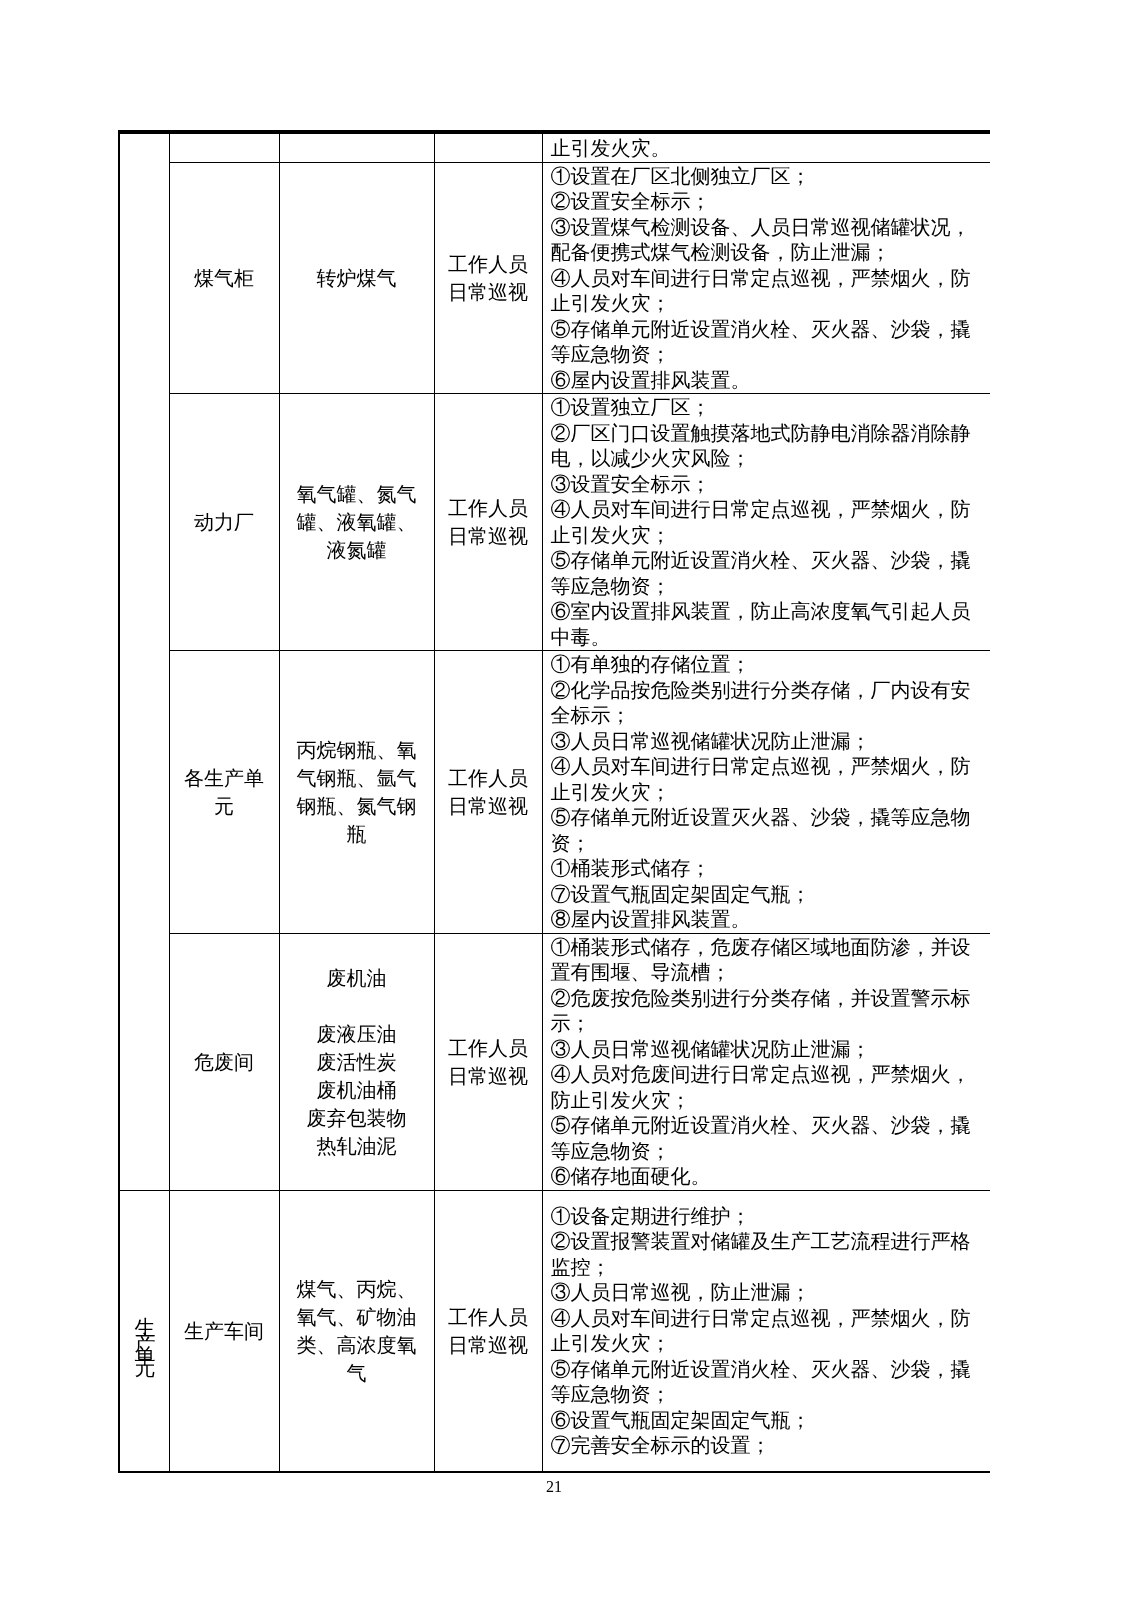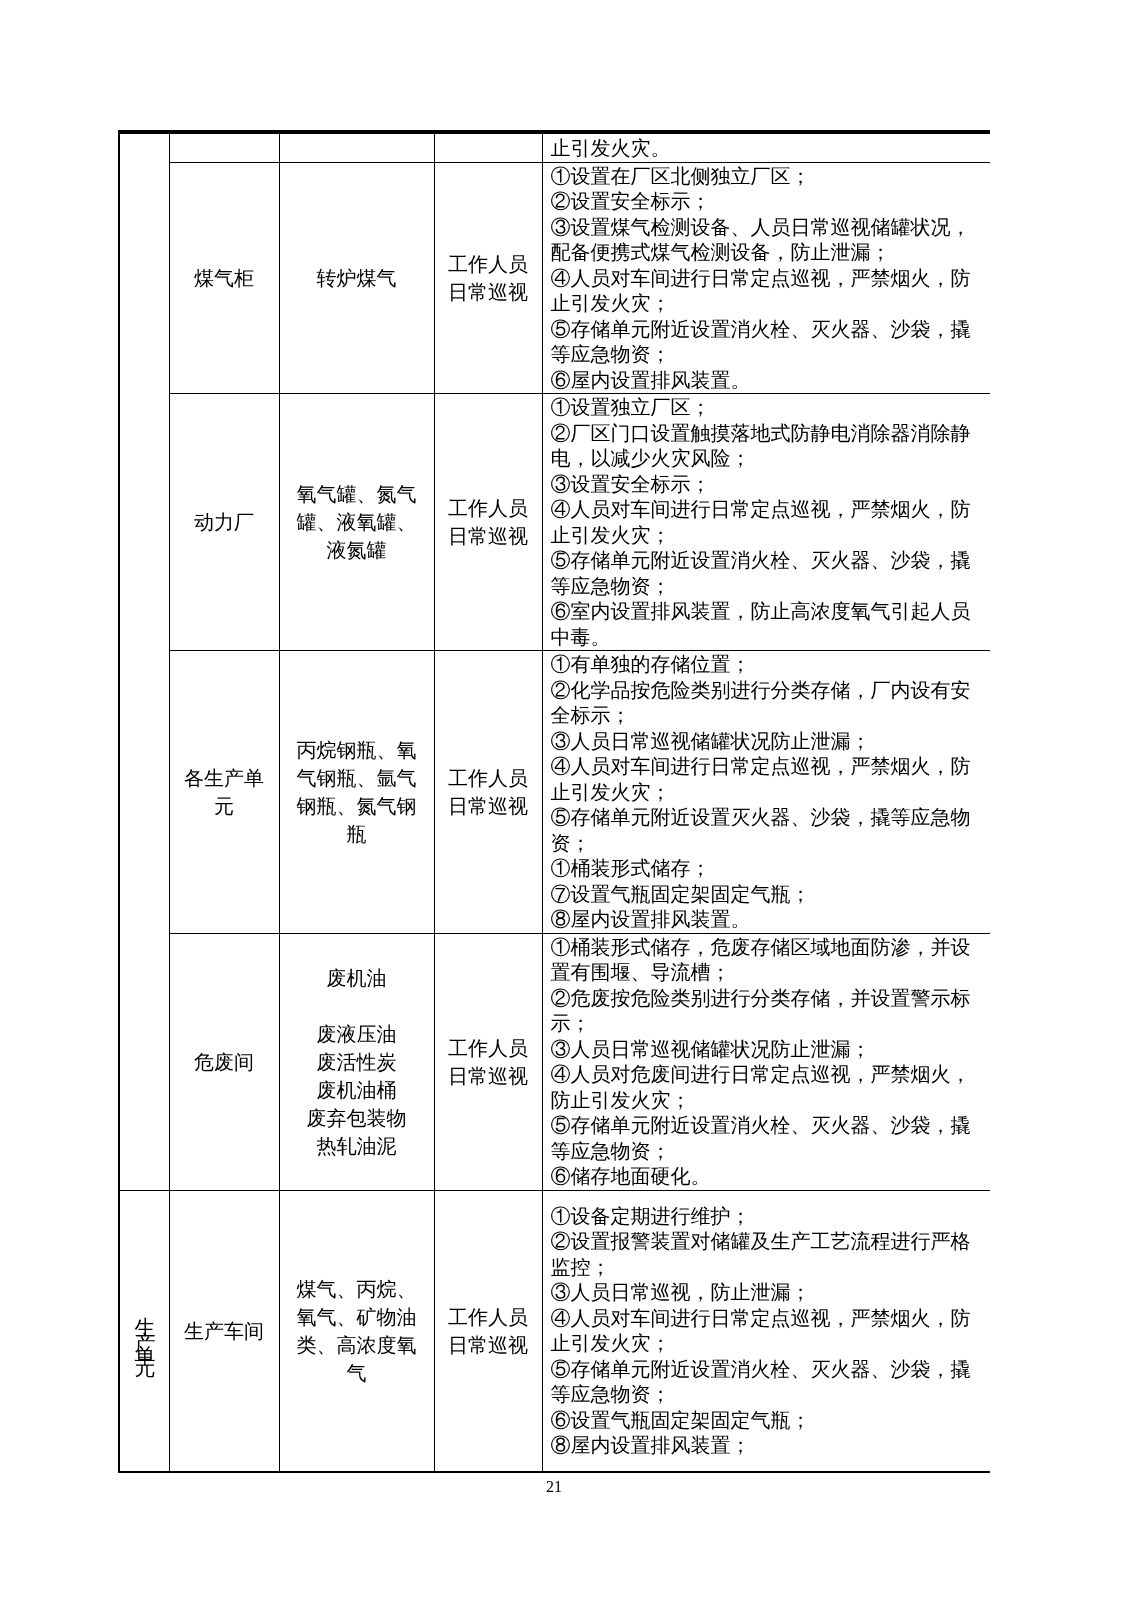--- a/index.html
+++ b/index.html
@@ -174,20 +174,20 @@
       <td class="cell-center">生产车间</td>
       <td class="subs">煤气、丙烷、氧气、矿物油类、高浓度氧气</td>
       <td class="cell-center">工作人员日常巡视</td>
       <td class="meas">
             <div class="line">①设备定期进行维护；</div>
             <div class="line">②设置报警装置对储罐及生产工艺流程进行严格监控；</div>
             <div class="line">③人员日常巡视，防止泄漏；</div>
             <div class="line">④人员对车间进行日常定点巡视，严禁烟火，防止引发火灾；</div>
             <div class="line">⑤存储单元附近设置消火栓、灭火器、沙袋，撬等应急物资；</div>
             <div class="line">⑥设置气瓶固定架固定气瓶；</div>
-            <div class="line">⑧屋内设置排风装置；</div>
+            <div class="line">⑦完善安全标示的设置；</div>
           </td>
     </tr>
   </tbody>
     </table>
 
   <div class="pageno">21</div>
 </div>
 
 </body></html>

